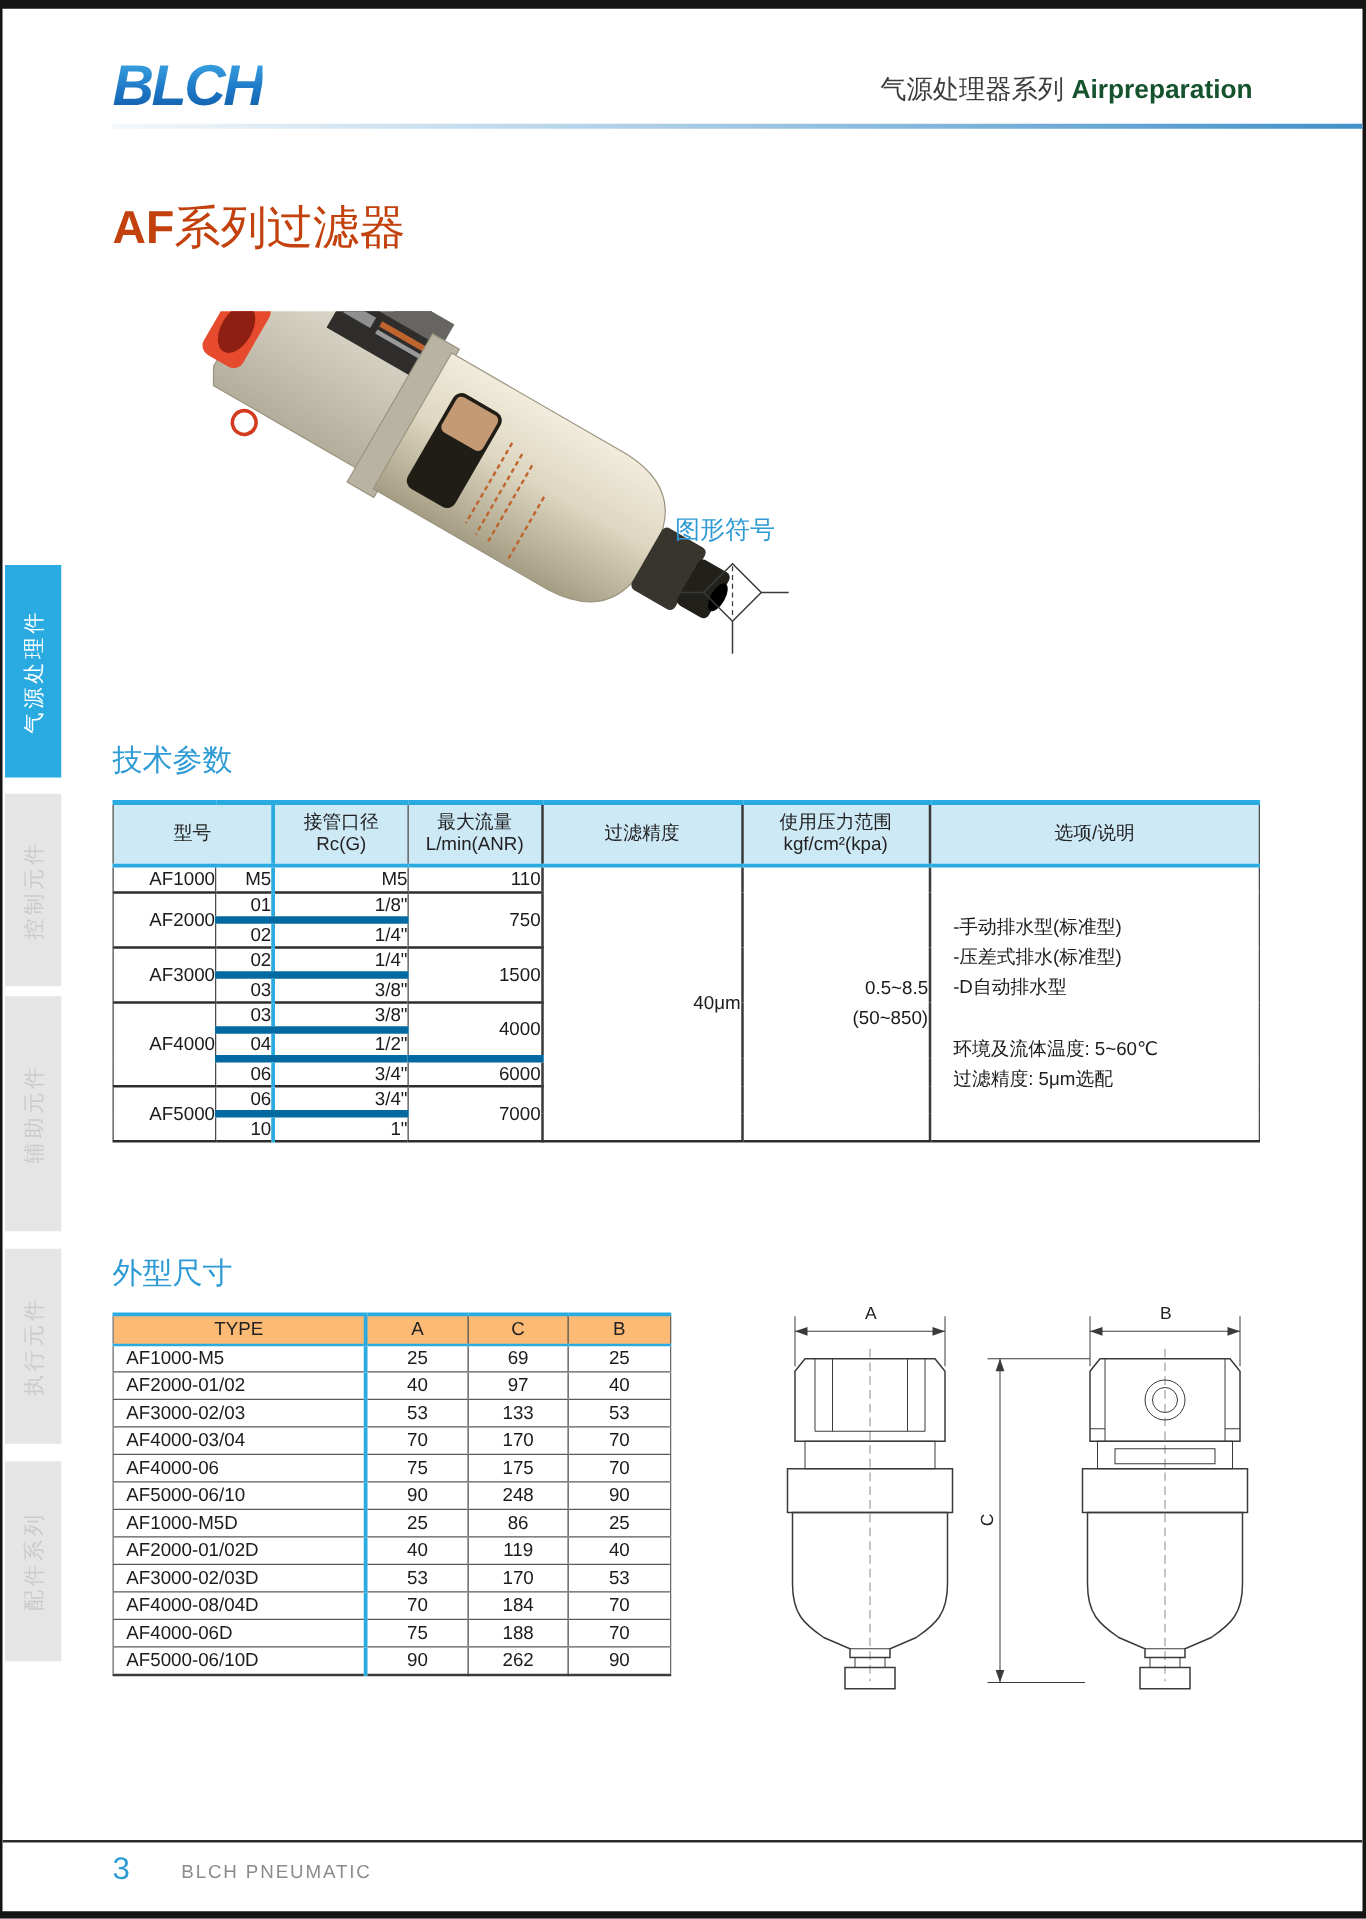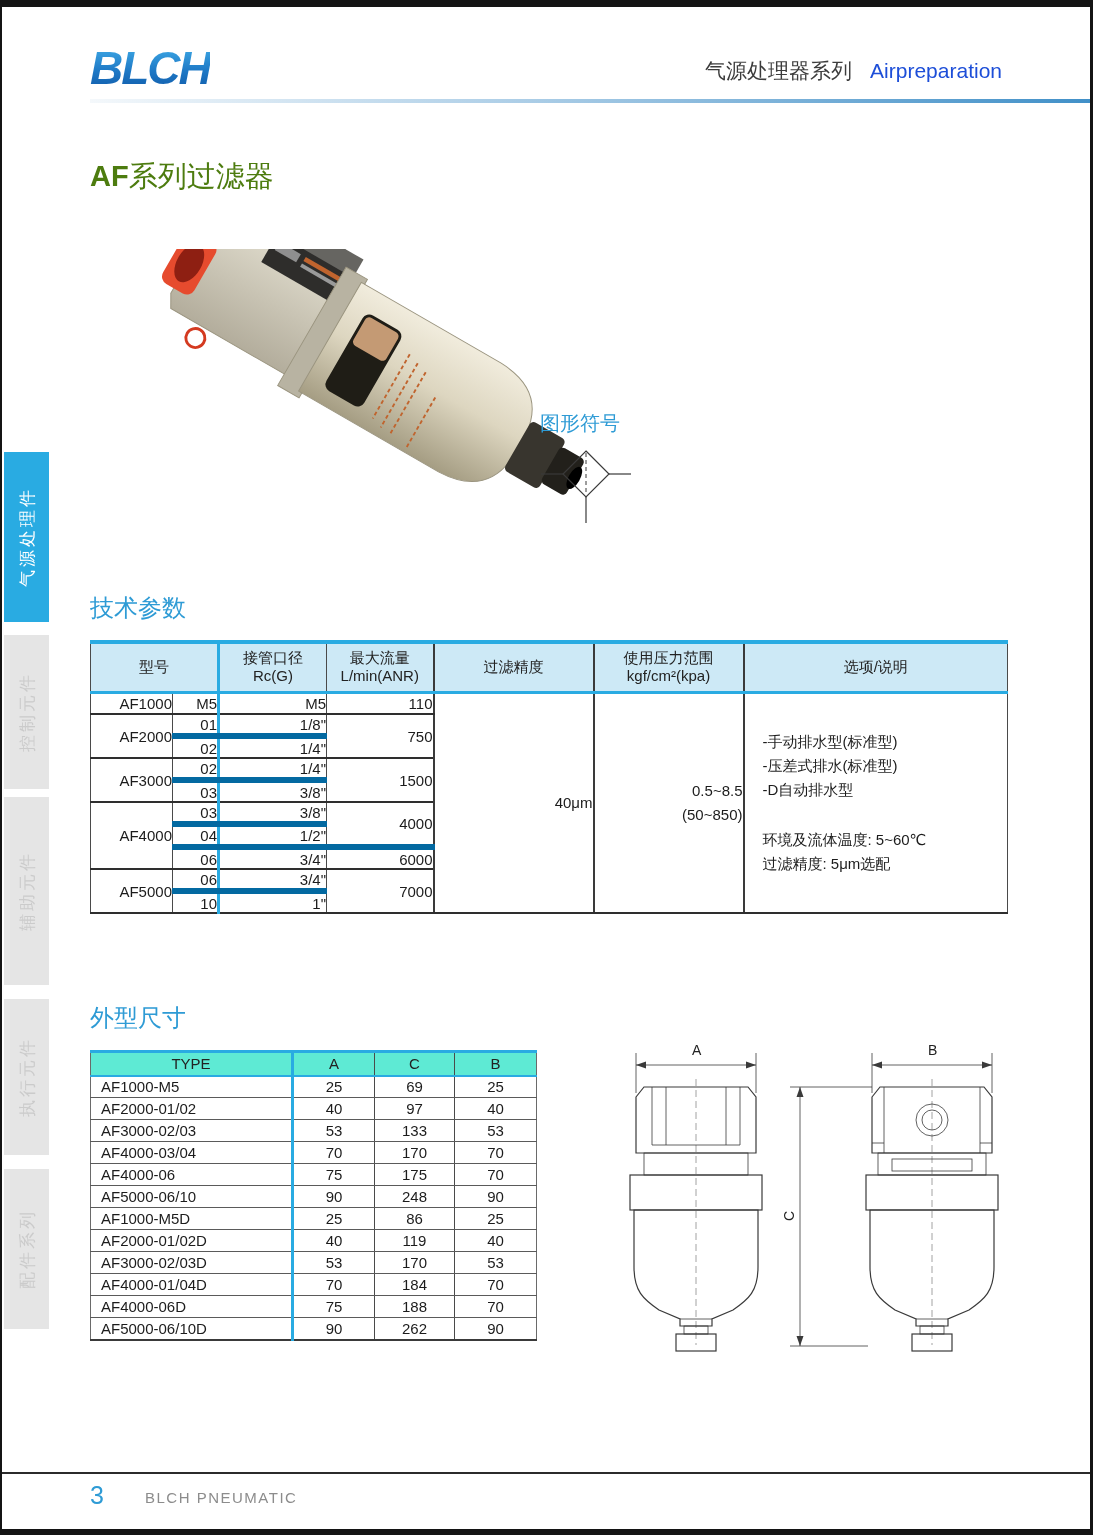--- a/index.html
+++ b/index.html
@@ -12,27 +12,27 @@
   }
   
   .logo {
     position:absolute; left:88px; top:34px; font-size:46px; font-weight:bold; font-style:italic;
     letter-spacing:-2px; color:#1a6fc0;
     background:linear-gradient(180deg,#45b3ec 0%,#1e79c6 55%,#0d55a4 100%);
     -webkit-background-clip:text; background-clip:text; -webkit-text-fill-color:transparent;
   }
   .header-right { position:absolute; top:50px; right:88px; font-size:21px; white-space:nowrap; }
   .header-right .zh { color:#3c3c3c; }
-  .header-right .en { color:#1d4ed8; margin-left:18px; }
+  .header-right .en { color:#14532d; margin-left:6px;font-weight:bold; }
   .header-rule {
     position:absolute; left:88px; right:0; top:92px; height:4px;
     background:linear-gradient(90deg,#f4f8fb 0%,#a9cce6 45%,#4190c8 100%);
   }
   
-  .page-title { position:absolute; left:88px; top:150px; font-size:29px; color:#4d7c0f; }
+  .page-title { position:absolute; left:88px; top:150px; font-size:37px; color:#c2410c; }
   .page-title .t-bold { font-weight:bold; }
   
   .side-tab { position:absolute; left:2px; width:45px; background:#e5e5e5; }
   .side-tab .vlabel {
     position:absolute; top:50%; left:50%;
     transform:translate(-50%,-50%) rotate(-90deg);
     white-space:nowrap; font-size:17px; letter-spacing:3px; color:#cbcbcb;
   }
   .side-tab.active { background:#29abe2; }
   .side-tab.active .vlabel { color:#ffffff; }
@@ -57,21 +57,21 @@
   .bl-dark { border-left:2px solid #3a3a3a; }
   .bb1 { border-bottom:6px solid #0369a1; }
   .bb2 { border-bottom:2px solid #2e2e2e; }
   .options-cell { text-align:left !important; padding-left:18px !important; line-height:24px; }
   .options-gap { height:26px; }
   .pressure-cell { line-height:24px; }
   
   .dim-table { position:absolute; left:88px; top:1043px; width:446px; font-size:15px;
     border-left:1px solid #6a6a6a; border-right:1px solid #6a6a6a;
     border-bottom:2px solid #3a3a3a; }
-  .dim-table th { background:#5eead4; font-weight:normal; color:#222;
+  .dim-table th { background:#fdba74; font-weight:normal; color:#222;
     border-top:3px solid #29abe2; border-bottom:2px solid #29abe2;
     height:24px; text-align:center; }
   .dim-table td { height:22px; text-align:center; border-bottom:1px solid #5a5a5a; }
   .dim-table .type-col { text-align:left; padding-left:10px; }
   
   .drawing { position:absolute; top:1028px; }
   .drawing.left { left:612px; }
   .drawing.right { left:768px; }
   .dw { stroke:#3a3a3a; stroke-width:1.2; fill:none; }
   .dw-thin { stroke:#3a3a3a; stroke-width:0.8; fill:none; }
@@ -325,21 +325,21 @@
           <td class="bl-thin">119</td>
           <td class="bl-thin">40</td>
         </tr>
         <tr>
           <td class="type-col">AF3000-02/03D</td>
           <td class="bl-cyan">53</td>
           <td class="bl-thin">170</td>
           <td class="bl-thin">53</td>
         </tr>
         <tr>
-          <td class="type-col">AF4000-01/04D</td>
+          <td class="type-col">AF4000-08/04D</td>
           <td class="bl-cyan">70</td>
           <td class="bl-thin">184</td>
           <td class="bl-thin">70</td>
         </tr>
         <tr>
           <td class="type-col">AF4000-06D</td>
           <td class="bl-cyan">75</td>
           <td class="bl-thin">188</td>
           <td class="bl-thin">70</td>
         </tr>

